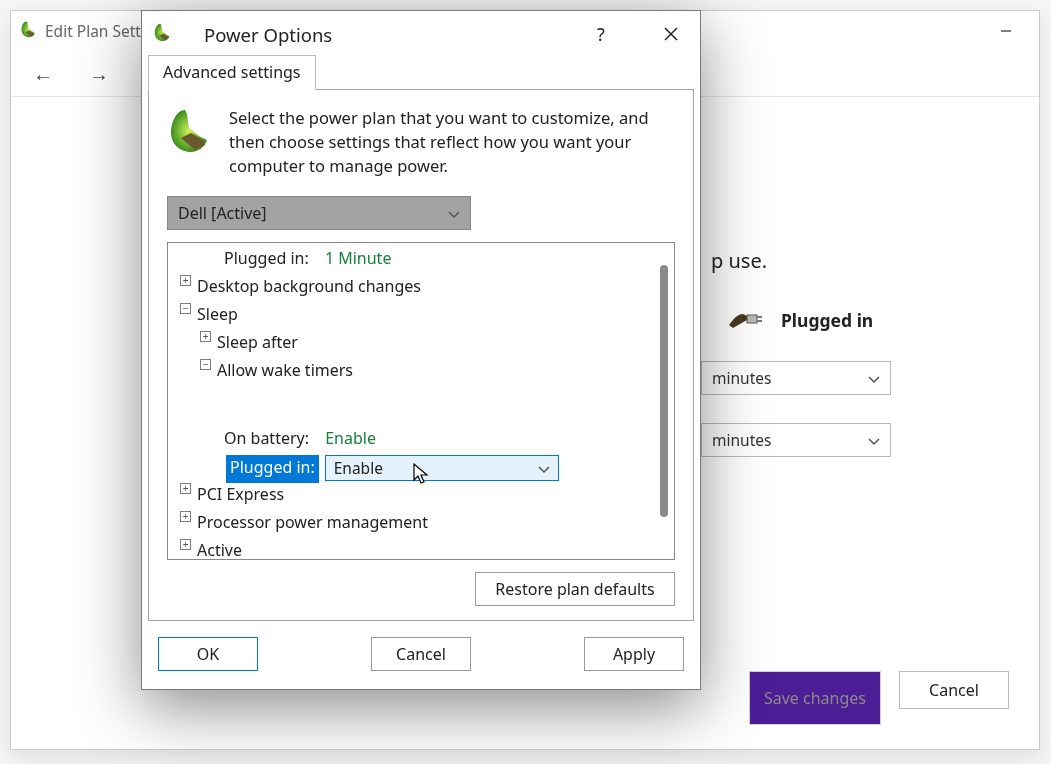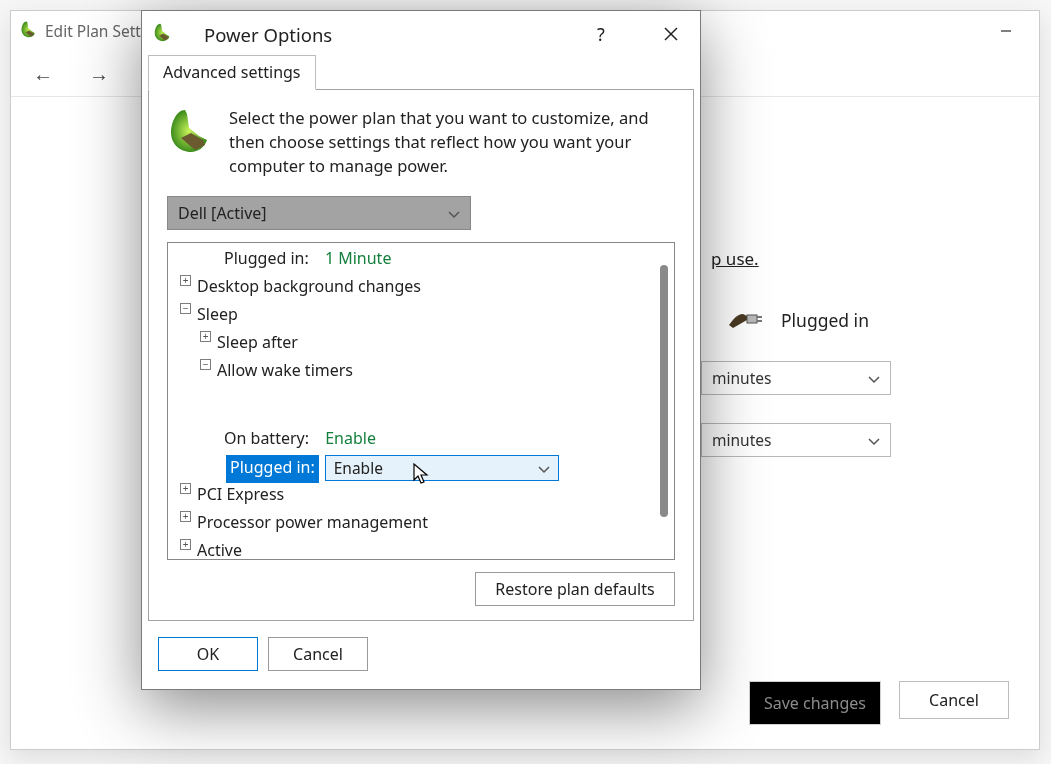--- a/index.html
+++ b/index.html
@@ -49,22 +49,22 @@
       border: 1px solid #b8b8b8; background:#fff;
       display:flex; align-items:center; justify-content:space-between;
       padding: 0 10px; color:#333; font-size:15.5px;
     }
     .chev-down { width:12px; color:#555; }
     .parent-footer {
       position: absolute; right: 30px; bottom: 24px;
       display: flex; gap: 18px;
     }
     .btn-ghost-disabled {
-      min-width: 132px; height: 44px;
-      border: 1px solid #d0d0d0; background:#000000;
+      min-width: 132px; height: 54px;
+      border: 1px solid #d0d0d0; background:#4c1d95;
       color:#8b8b8b; font-size:16px; display:flex; align-items:center; justify-content:center;
     }
     .btn-secondary {
       min-width: 110px; height: 38px;
       border: 1px solid #bdbdbd; background:#fff;
       color:#222; font-size:16px; display:flex; align-items:center; justify-content:center;
     }
 
     
     .dialog {
@@ -137,21 +137,21 @@
       width: 234px; padding:0 8px; font-size:15.5px; color:#222;
     }
 
     .restore-row { display:flex; justify-content:flex-end; margin-top:12px; }
     .btn {
       height:34px; min-width:100px; padding:0 2px;
       border:1px solid #9a9a9a; background:#fff; font-size:16px; color:#222;
       display:flex; align-items:center; justify-content:center;
     }
     .btn.primary { border:1px solid #0078d7; }
-    .dialog-footer { display:flex; justify-content:flex-start; gap:10px; padding: 16px 16px 18px; }
+    .dialog-footer { display:flex; justify-content:space-between; gap:10px; padding: 16px 16px 18px; }
 
     .cursor { position:absolute; left:413px; top:463px; z-index:20; pointer-events:none; }
   </style>
 </head>
 <body>
 
 <div class="parent-window">
   <div class="parent-titlebar">
     <span>
       <svg width="20" height="20" viewBox="0 0 48 48">
@@ -171,22 +171,22 @@
       <svg width="14" height="14">
           <line x1="2" y1="7" x2="12" y2="7" stroke="#555" stroke-width="1.5"></line>
         </svg>
     </div>
   </div>
   <div class="parent-nav">
     <span class="nav-arrow">←</span>
     <span class="nav-arrow">→</span>
   </div>
   <div class="parent-body">
-    <div style="position:absolute; top:150px; left:700px; font-size:17px;text-decoration:underline;">p use.</div>
-    <div class="parent-row" style="position:absolute; top:200px; left:716px;">
+    <div style="position:absolute; top:150px; left:700px; font-size:20px;">p use.</div>
+    <div class="parent-row" style="position:absolute; top:200px; left:716px;font-weight:bold;">
       <span class="plug-icon-wrap">
         <svg width="36" height="26" viewBox="0 0 36 26">
             <path fill="#4a3a22" d="M2 18 q10-14 16-10 l4 2 -2 3 -14 8z"></path>
             <rect x="20" y="8" width="10" height="8" fill="#b9b9b9" stroke="#555"></rect>
             <line x1="30" y1="10" x2="35" y2="10" stroke="#777" stroke-width="2"></line>
             <line x1="30" y1="14" x2="35" y2="14" stroke="#777" stroke-width="2"></line>
           </svg>
       </span>
       <span style="font-size:17.5px;">Plugged in</span>
     </div>
@@ -320,20 +320,21 @@
         </div>
       </div>
     </div>
     <div class="restore-row">
       <div class="btn" style="min-width:200px;">Restore plan defaults</div>
     </div>
   </div>
   <div class="dialog-footer">
     <div class="btn primary">OK</div>
     <div class="btn">Cancel</div>
+    <div class="btn">Apply</div>
   </div>
 </div>
 
 <div class="cursor">
   <svg width="18" height="22" viewBox="0 0 18 22">
       <path fill="#fff" stroke="#000" stroke-width="1.2" d="M1 1 L1 17 L5 13 L8 20 L11 19 L8 12 L14 12 Z"></path>
     </svg>
 </div>
 
 </body></html>

